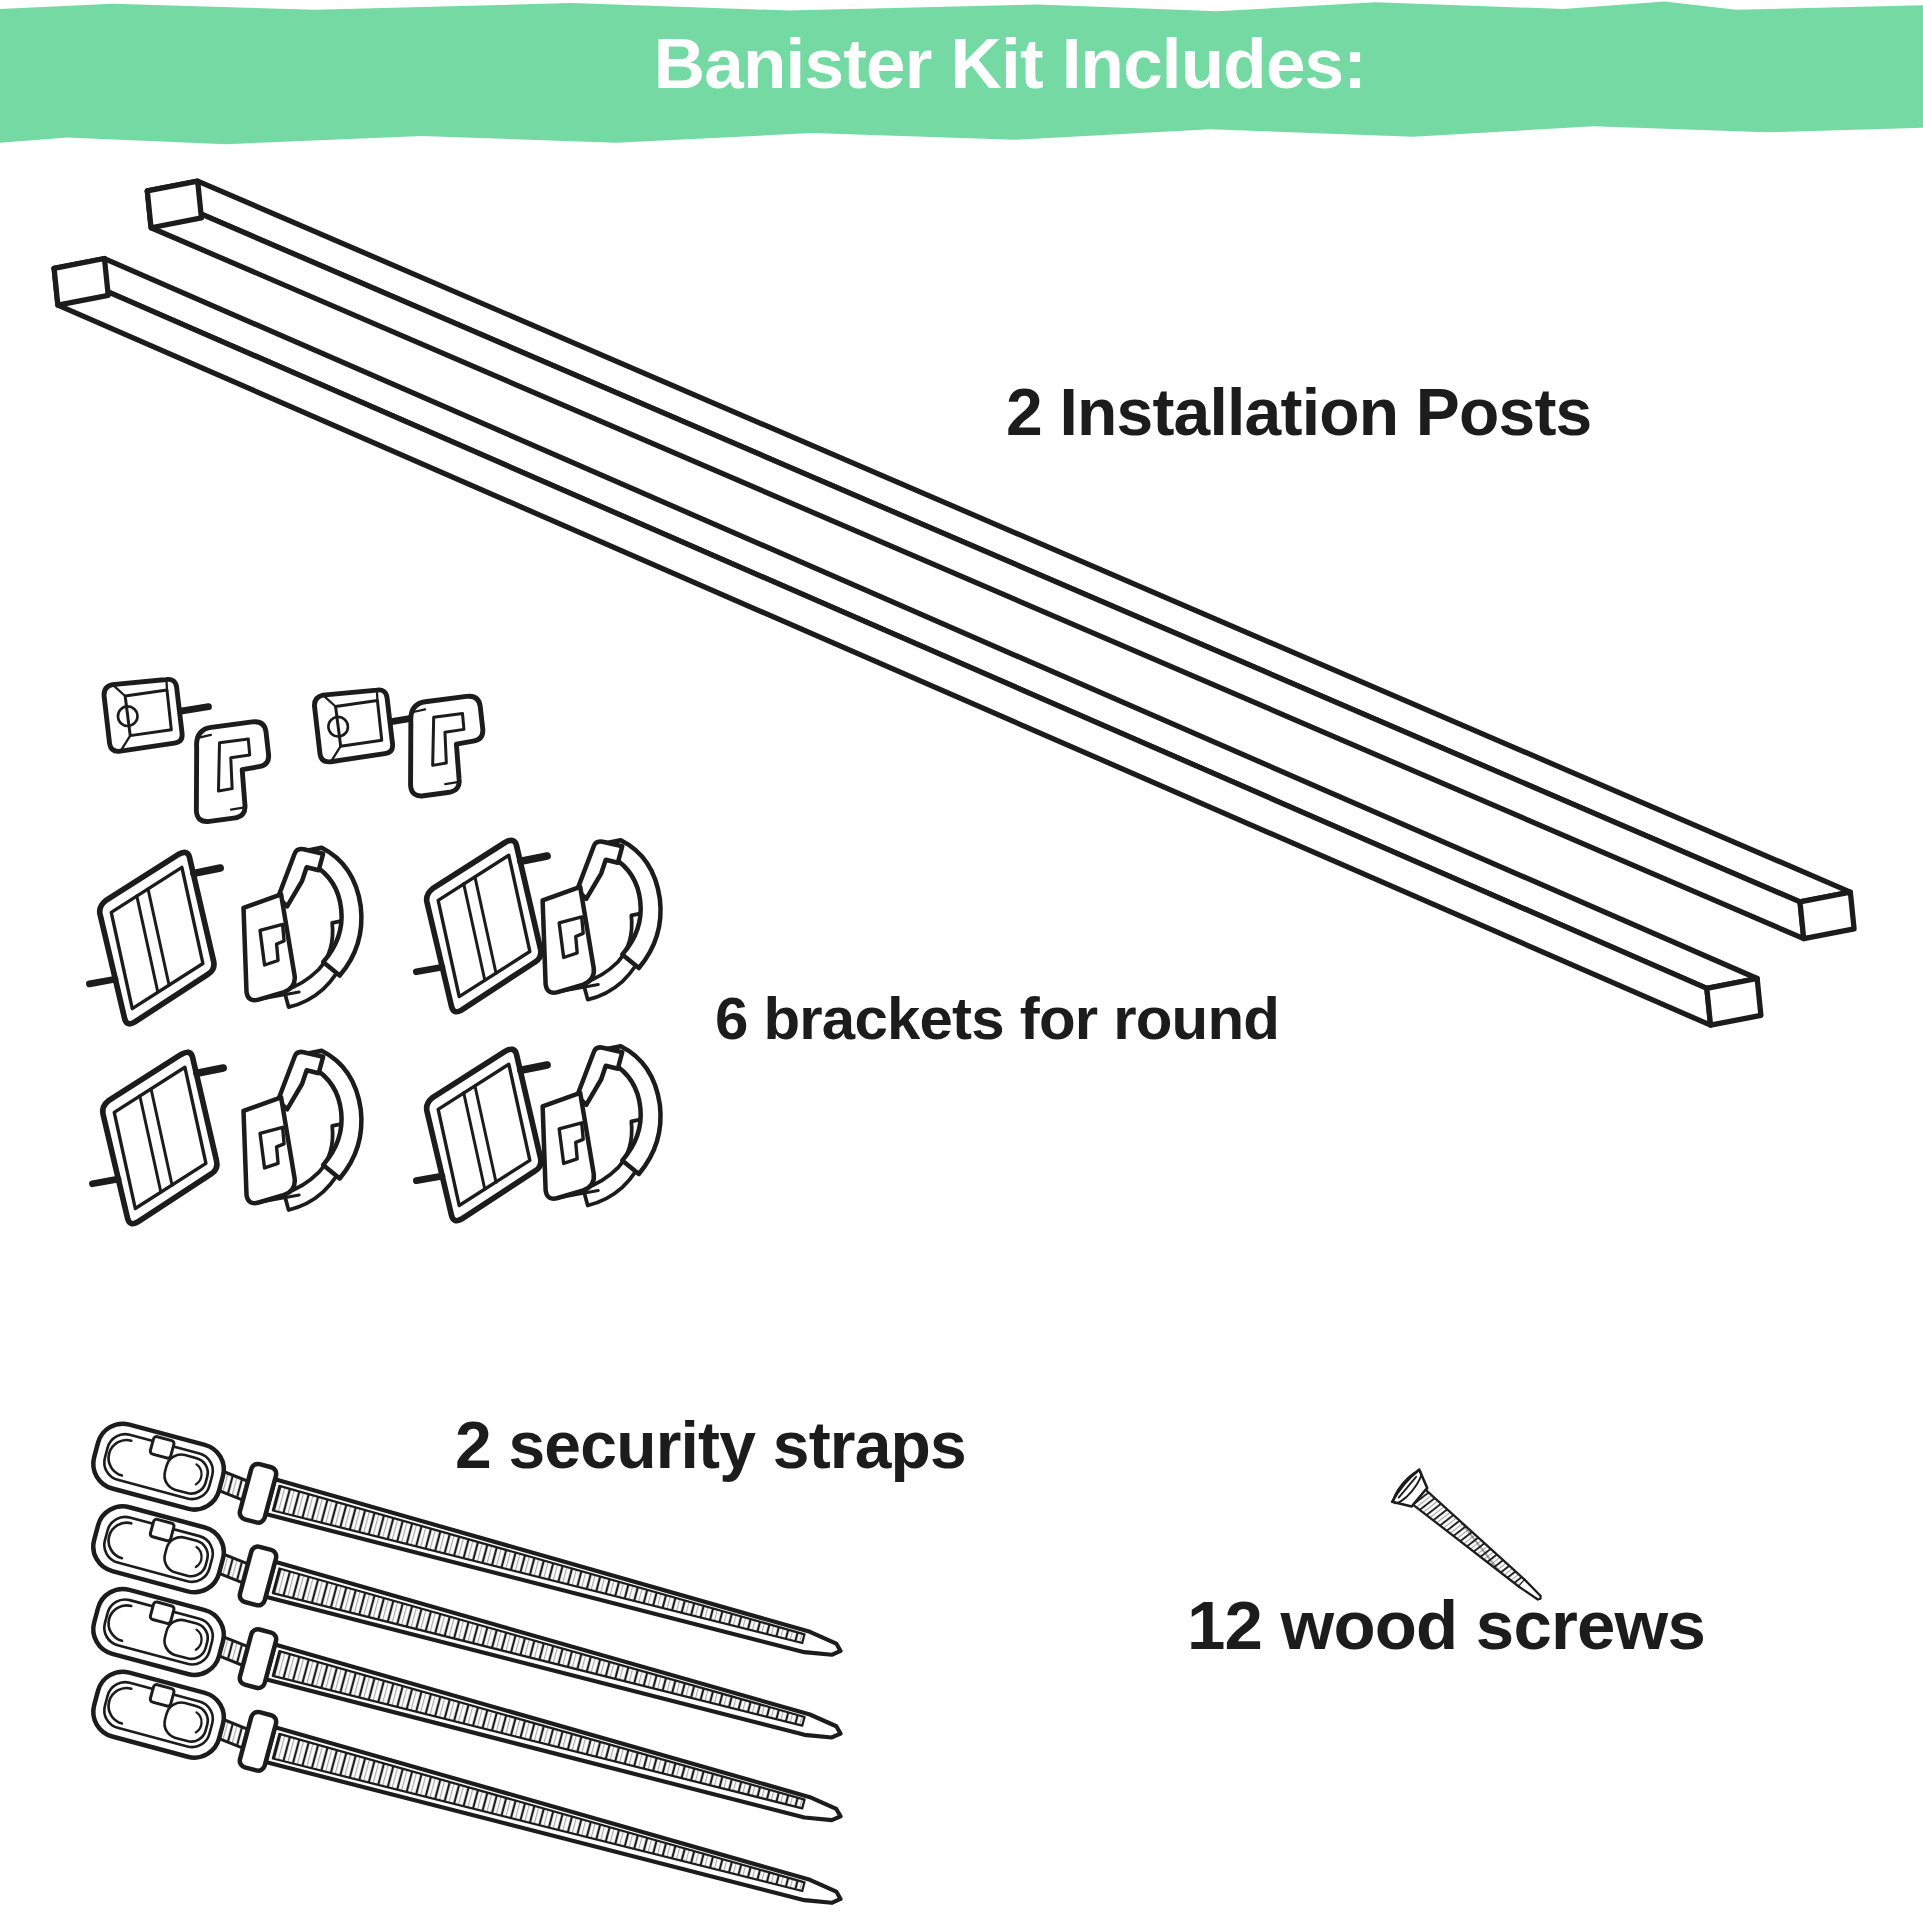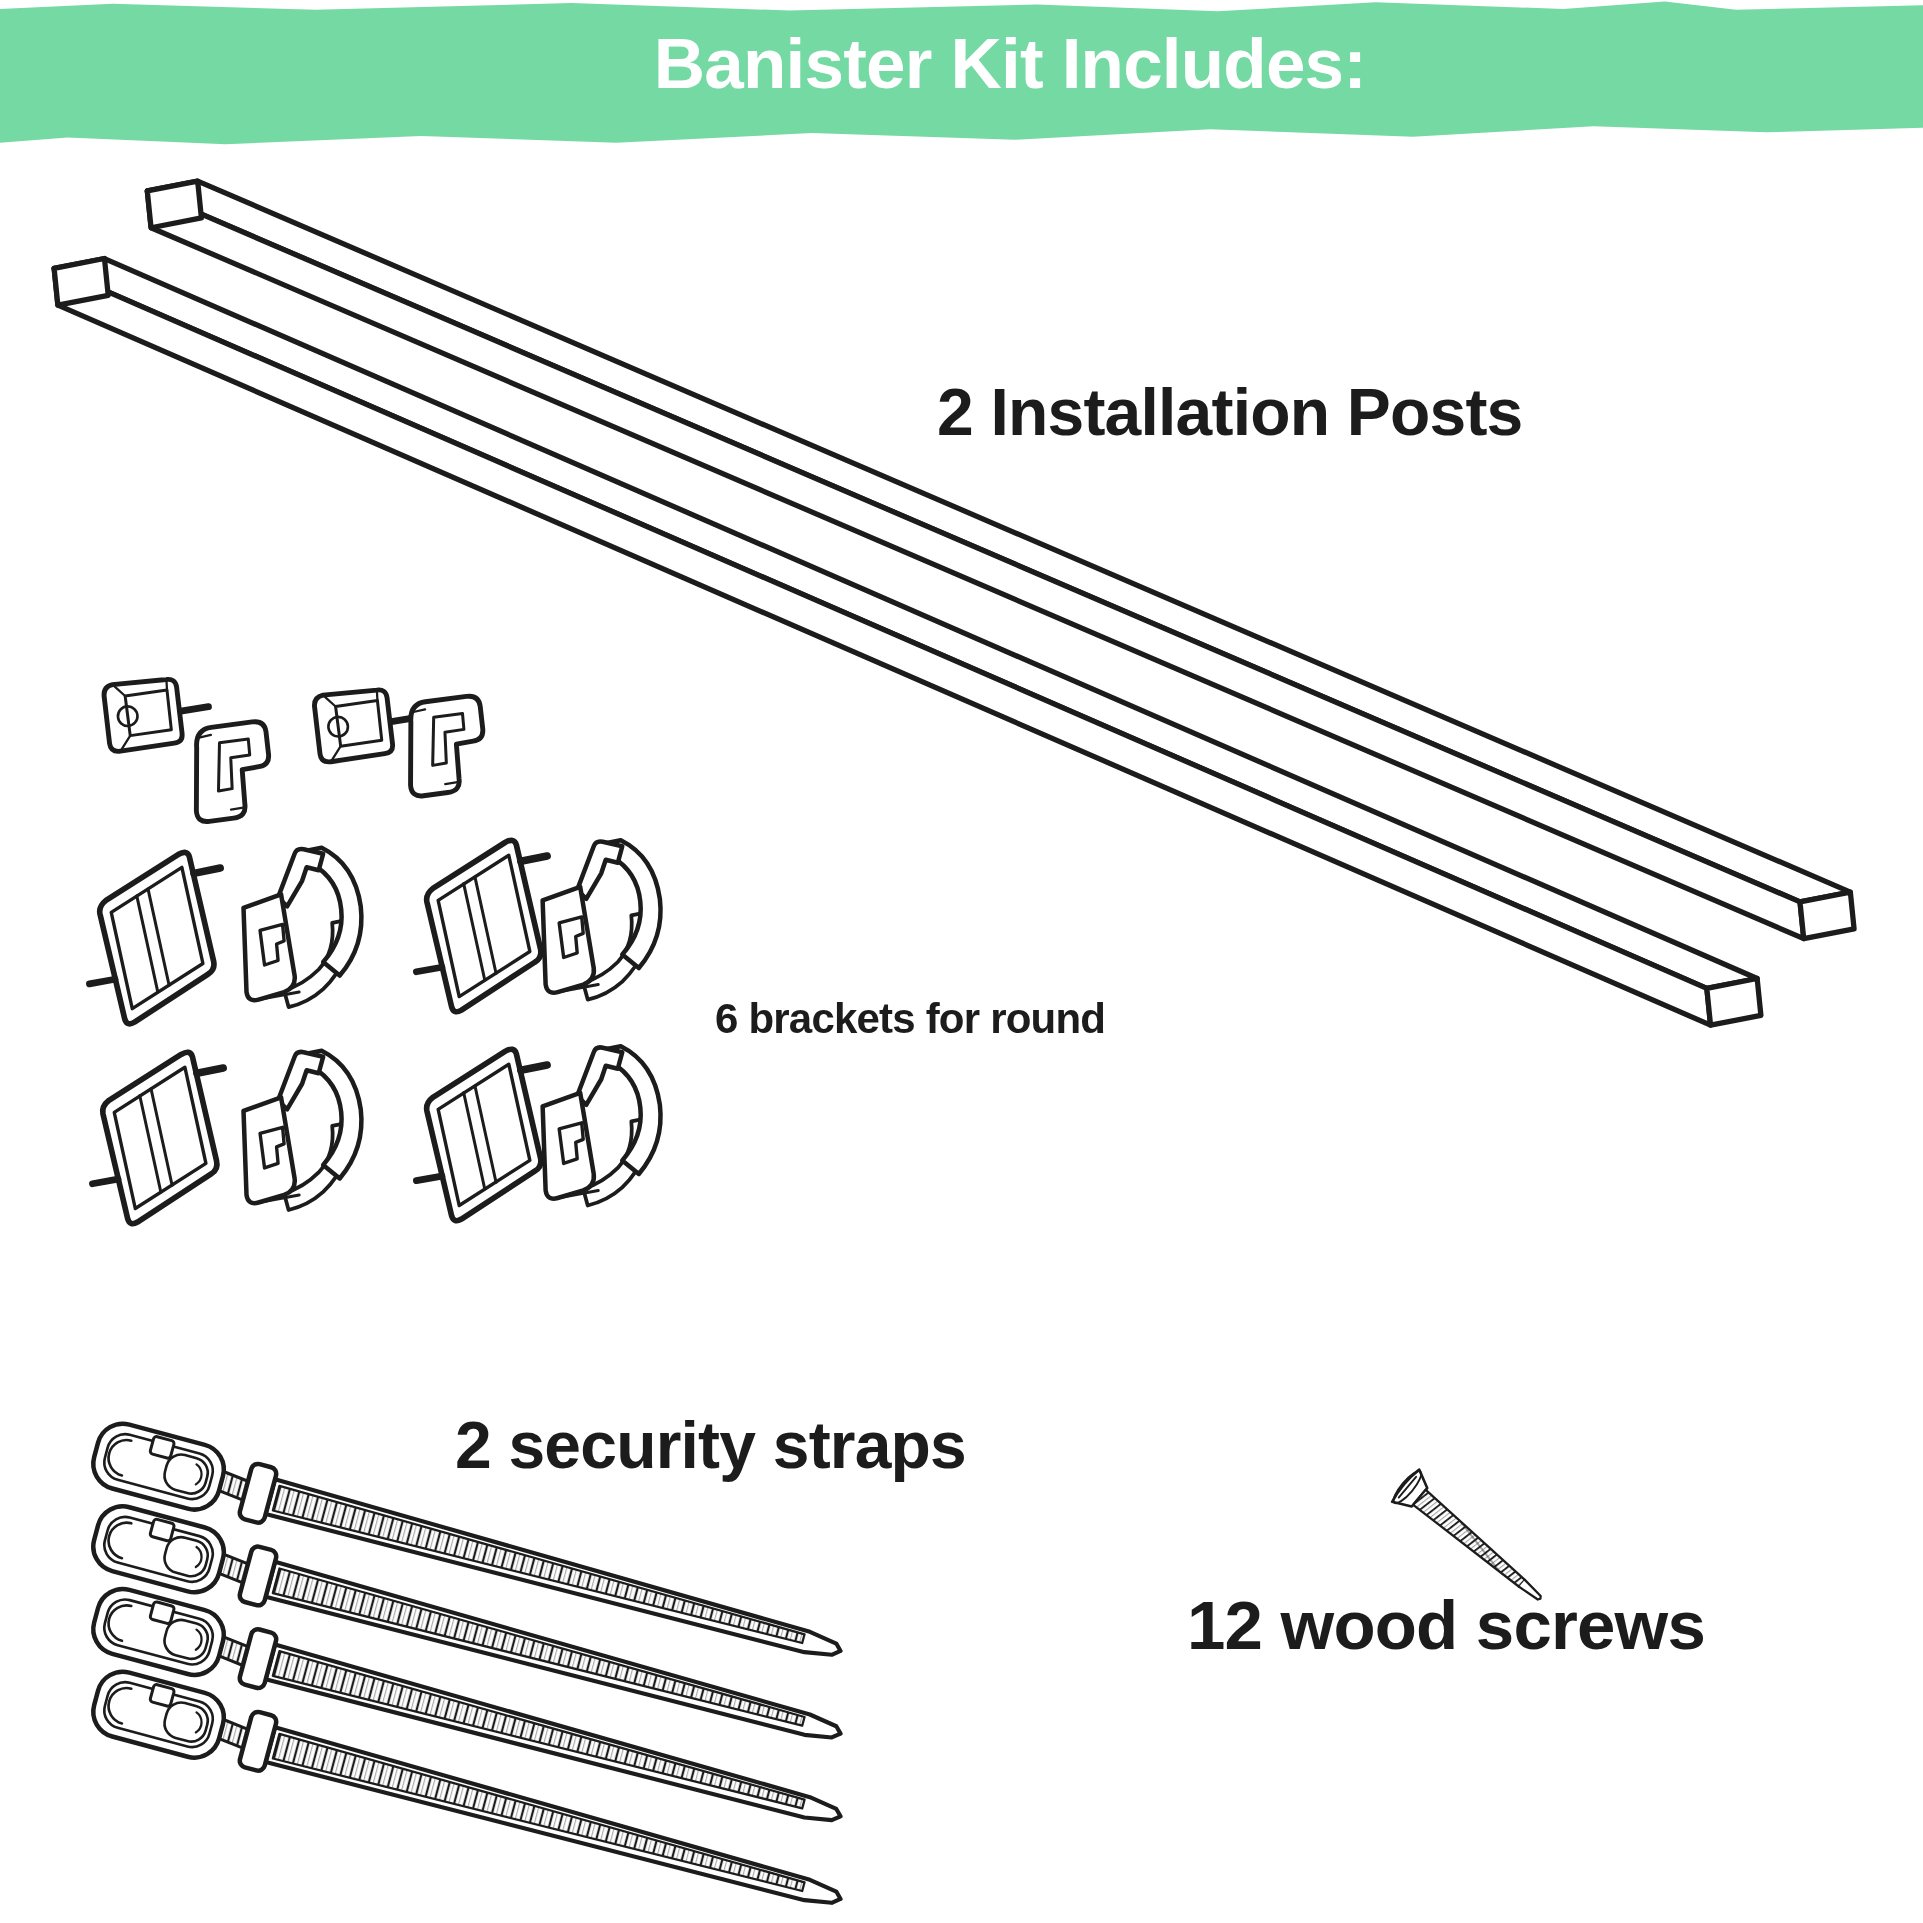--- a/index.html
+++ b/index.html
@@ -27,22 +27,22 @@
     position: absolute;
     left: 0; top: 22.5px;
     width: 1924px;
     text-align: center;
     color: #ffffff;
     font-size: 71px;
     font-weight: bold;
     letter-spacing: -0.8px;
     margin-left: 48px;
   }
-  #posts-label   { left: 937px; top: 374px;  font-size: 66px; }
-  #brackets-label{ left: 715px;  top: 969px; font-size: 42px; line-height: 100px; }
+  #posts-label   { left: 1006px; top: 374px;  font-size: 66px; }
+  #brackets-label{ left: 715px;  top: 969px; font-size: 60px; line-height: 100px; }
   #straps-label  { left: 455px;  top: 1407px; font-size: 66px; }
   #screws-label  { left: 1187px; top: 1574px; width: 601px; text-align: left;
                    font-size: 69px; line-height: 104px; white-space: nowrap; }
 </style>
 </head>
 <body>
 
 <div id="canvas">
 
   <svg id="art" viewBox="0 0 2560 2560" fill="none" stroke="#1c1c1c" stroke-linejoin="round" stroke-linecap="round">

